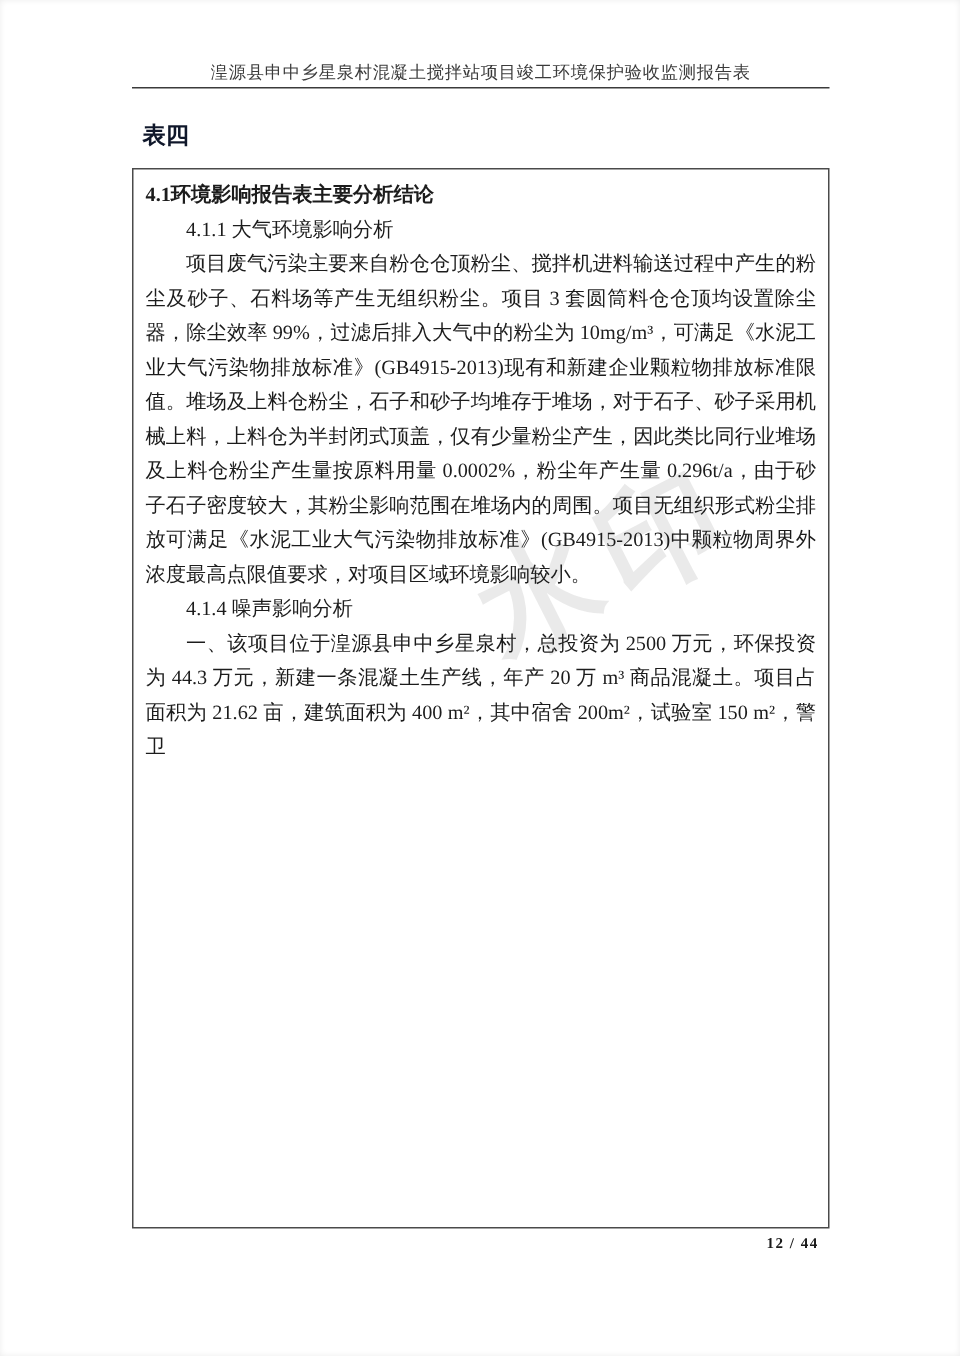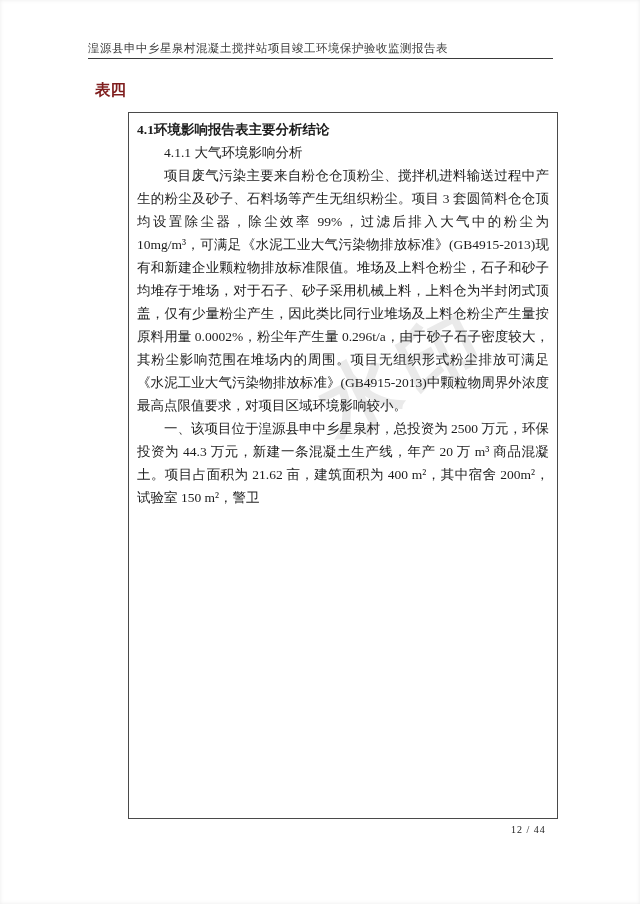--- a/index.html
+++ b/index.html
@@ -16,56 +16,55 @@
     overflow: hidden;
     font-family: "Liberation Serif", "DejaVu Serif", serif;
     color: #1c1c1c;
     box-shadow: inset 0 0 4px rgba(0,0,0,0.08);
   }
   .doc-header {
     position: absolute;
     top: 41px;
     left: 88px;
     width: 465px;
-    text-align: left;
+    text-align: center;
     font-size: 11.5px;
     letter-spacing: 0.5px;
     color: #3b3b3b;
     white-space: nowrap;
   }
   .header-rule {
     position: absolute;
     top: 58px;
     left: 88px;
     width: 465px;
     height: 0;
     border-top: 1.5px solid #3b3b3b;
   }
   .table-caption {
     position: absolute;
     top: 80px;
     left: 95px;
     font-size: 15.5px;
     font-weight: bold;
-    color: #7f1d1d;
+    color: #0f172a;
   }
   .report-table {
     position: absolute;
     top: 112px;
     left: 88px;
-    width: 430px;
+    width: 465px;
     height: 707px;
     box-sizing: border-box;
     border: 1.5px solid #4a4a4a;
     padding: 5px 8px 22px 8px;
     font-size: 13.5px;
     line-height: 23px;
     text-align: justify;
     overflow: hidden;
-    margin-left: 40px;
   }
   .block { margin: 0; }
   .h-bold { font-weight: bold; }
   .sub { text-indent: 2em; }
   .para { text-indent: 2em; }
   .watermark {
     position: absolute;
     top: 368px;
     left: 300px;
     font-size: 80px;
@@ -76,21 +75,21 @@
     transform-origin: left top;
     pointer-events: none;
     white-space: nowrap;
     user-select: none;
   }
   .page-number {
     position: absolute;
     top: 824px;
     left: 511px;
     font-size: 10px;
-    font-weight: normal;
+    font-weight: bold;
     color: #1a1a1a;
     letter-spacing: 1px;
   }
 </style>
 </head>
 <body>
 
 <div class="page">
 
   <div class="doc-header">湟源县申中乡星泉村混凝土搅拌站项目竣工环境保护验收监测报告表</div>
@@ -103,20 +102,21 @@
 
   <div class="report-table">
 
     <div class="block h-bold">4.1环境影响报告表主要分析结论</div>
 
     <div class="block sub">4.1.1 大气环境影响分析</div>
     <div class="block para">项目废气污染主要来自粉仓仓顶粉尘、搅拌机进料输送过程中产生的粉尘及砂子、石料场等产生无组织粉尘。项目 3 套圆筒料仓仓顶均设置除尘器，除尘效率 99%，过滤后排入大气中的粉尘为 10mg/m³，可满足《水泥工业大气污染物排放标准》(GB4915-2013)现有和新建企业颗粒物排放标准限值。堆场及上料仓粉尘，石子和砂子均堆存于堆场，对于石子、砂子采用机械上料，上料仓为半封闭式顶盖，仅有少量粉尘产生，因此类比同行业堆场及上料仓粉尘产生量按原料用量 0.0002%，粉尘年产生量 0.296t/a，由于砂子石子密度较大，其粉尘影响范围在堆场内的周围。项目无组织形式粉尘排放可满足《水泥工业大气污染物排放标准》(GB4915-2013)中颗粒物周界外浓度最高点限值要求，对项目区域环境影响较小。</div>
 
 
 
+    <div class="block sub">4.1.4 噪声影响分析</div>
 
     <div class="block para">一、该项目位于湟源县申中乡星泉村，总投资为 2500 万元，环保投资为 44.3 万元，新建一条混凝土生产线，年产 20 万 m³ 商品混凝土。项目占面积为 21.62 亩，建筑面积为 400 m²，其中宿舍 200m²，试验室 150 m²，警卫</div>
 
   </div>
 
   <div class="page-number">12 / 44</div>
 
 </div>
 
 </body></html>

